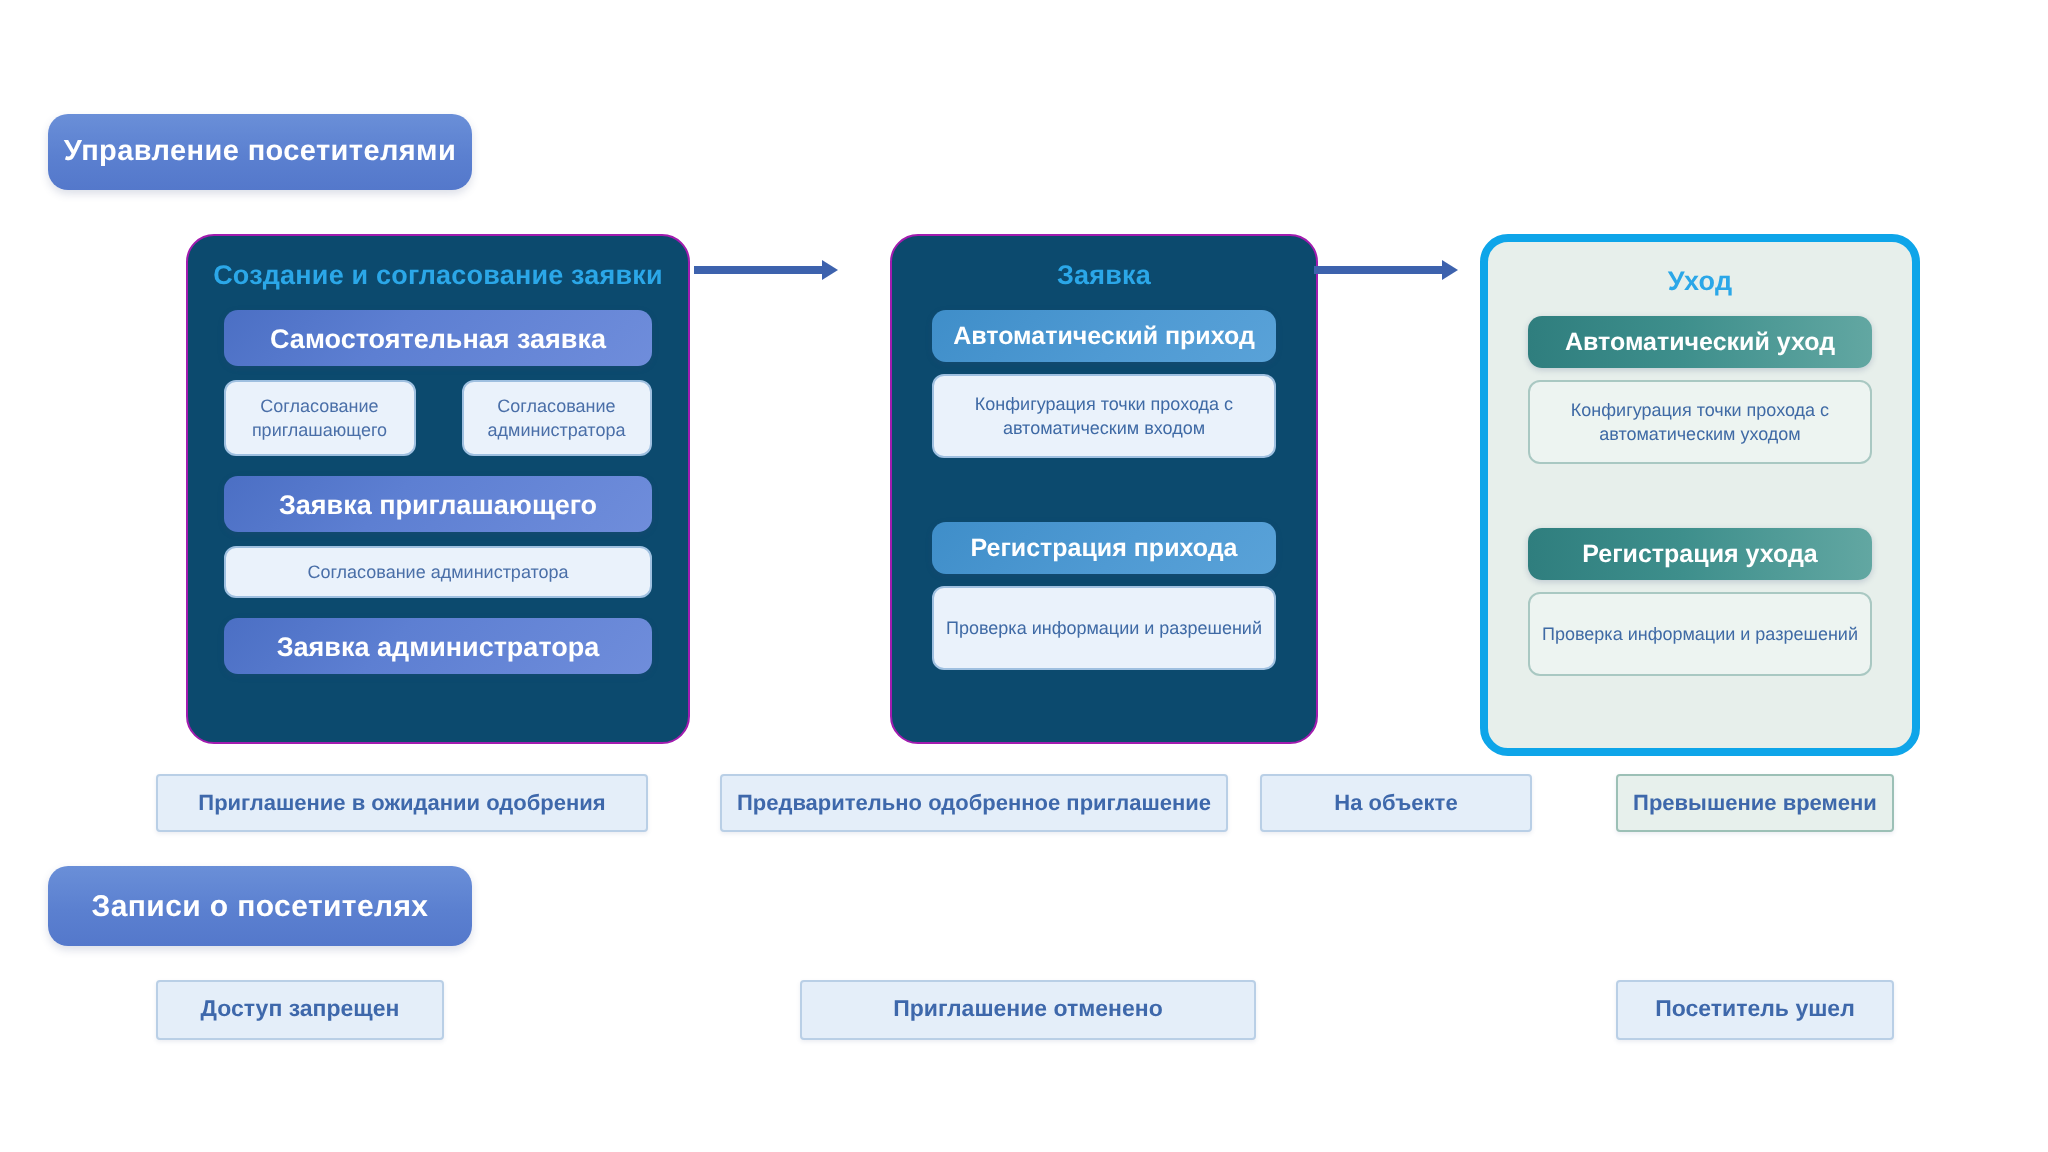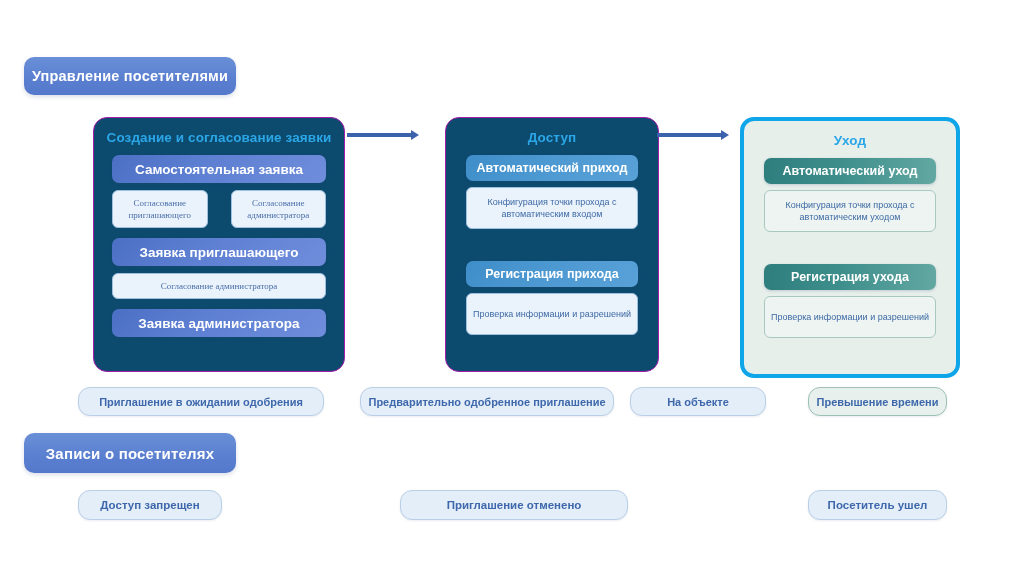--- a/index.html
+++ b/index.html
@@ -98,21 +98,20 @@
     height: 26px;
     font-size: 12.5px;
     margin: 0 6px 6px 6px;
   }
 
   
   .sub-row {
     display: flex;
     gap: 23px;
     margin: 0 4px 10px 4px;
-    font-family: Liberation Serif, serif;
   }
   .sub-box {
     flex: 1;
     border: 1px solid #9fc0e0;
     border-radius: 6px;
     background: #eaf2fb;
     color: #4a6fa8;
     font-size: 9px;
     line-height: 12px;
     text-align: center;
@@ -163,21 +162,21 @@
   #arrow-request-to-arrival .shaft { width: 66px; }
   #arrow-arrival-to-departure { left: 657px; top: 130px; width: 72px; }
   #arrow-arrival-to-departure .shaft { width: 66px; }
 
   
   .status-badge {
     position: absolute;
     display: flex;
     align-items: center;
     justify-content: center;
-    border-radius: 12px;
+    border-radius: 2px;
     background: #e4eef9;
     border: 1px solid #b9cfe6;
     color: #3e68ab;
     font-size: 11px;
     font-weight: bold;
     height: 27px;
     text-align: right;
     box-shadow: 0 1px 2px rgba(90,110,150,.12);
   }
   .status-badge.green-edge {
@@ -219,21 +218,21 @@
     <div class="btn-primary btn-indigo">Заявка администратора</div>
   </div>
 </div>
 
 <div class="arrow" id="arrow-request-to-arrival">
   <div class="shaft"></div>
   <div class="head"></div>
 </div>
 
 <div class="column col-blue" id="column-arrival">
-  <div class="column-title">Доступ</div>
+  <div class="column-title">Заявка</div>
   <div class="col-body">
 
     <div class="btn-primary btn-cyan">Автоматический приход</div>
 
     <div class="sub-wide">Конфигурация точки прохода с автоматическим входом</div>
 
     <div class="spacer-18"></div>
 
     <div class="btn-primary btn-cyan">Регистрация прихода</div>
 

